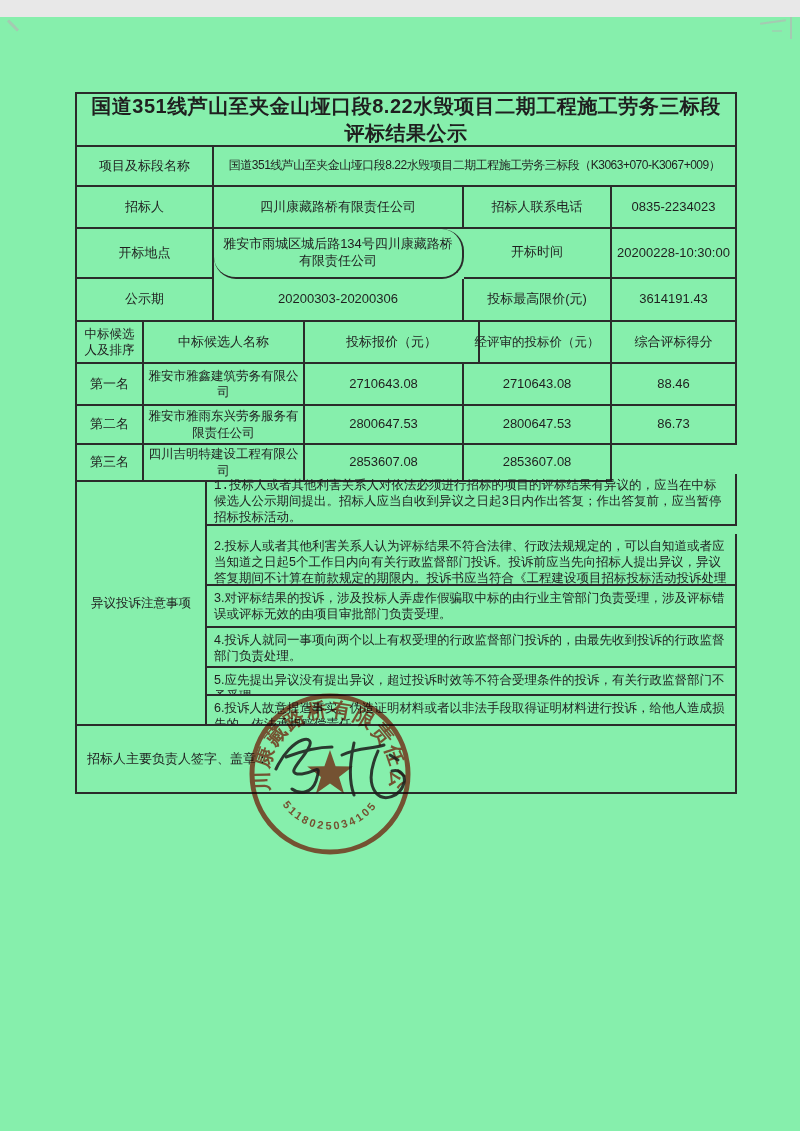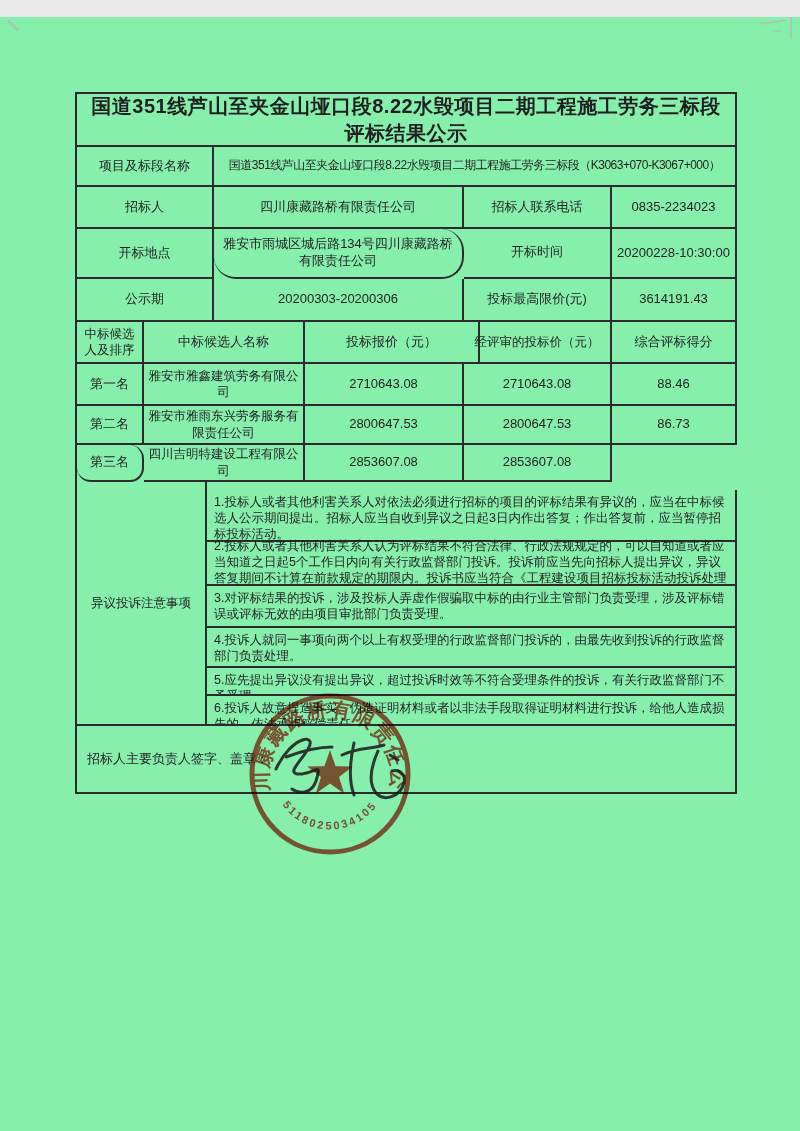--- a/index.html
+++ b/index.html
@@ -29,21 +29,21 @@
   <div class="artifact" style="left:772px;top:13px;width:10px;height:2px;opacity:.4;"></div>
 
   <div class="tbl">
 
     <div class="cell title" style="left:0;top:0;width:660px;height:53px;">
       <div>国道351线芦山至夹金山垭口段8.22水毁项目二期工程施工劳务三标段</div>
       <div>评标结果公示</div>
     </div>
 
     <div class="cell" style="left:0;top:53px;width:137px;height:40px;">项目及标段名称</div>
-    <div class="cell small" style="left:137px;top:53px;width:523px;height:40px;">国道351线芦山至夹金山垭口段8.22水毁项目二期工程施工劳务三标段（K3063+070-K3067+000）</div>
+    <div class="cell small" style="left:137px;top:53px;width:523px;height:40px;">国道351线芦山至夹金山垭口段8.22水毁项目二期工程施工劳务三标段（K3063+070-K3067+009）</div>
 
     <div class="cell" style="left:0;top:93px;width:137px;height:42px;">招标人</div>
     <div class="cell" style="left:137px;top:93px;width:250px;height:42px;">四川康藏路桥有限责任公司</div>
     <div class="cell" style="left:387px;top:93px;width:148px;height:42px;">招标人联系电话</div>
     <div class="cell" style="left:535px;top:93px;width:125px;height:42px;">0835-2234023</div>
 
     <div class="cell" style="left:0;top:135px;width:137px;height:50px;">开标地点</div>
     <div class="cell" style="left:137px;top:135px;width:250px;height:50px;border-radius:22px;">雅安市雨城区城后路134号四川康藏路桥有限责任公司</div>
     <div class="cell" style="left:387px;top:135px;width:148px;height:50px;font-family:Liberation Mono, monospace;">开标时间</div>
     <div class="cell" style="left:535px;top:135px;width:125px;height:50px;">20200228-10:30:00</div>
@@ -64,27 +64,27 @@
     <div class="cell" style="left:228px;top:270px;width:159px;height:42px;">2710643.08</div>
     <div class="cell" style="left:387px;top:270px;width:148px;height:42px;">2710643.08</div>
     <div class="cell" style="left:535px;top:270px;width:125px;height:42px;">88.46</div>
 
     <div class="cell" style="left:0;top:312px;width:67px;height:39px;">第二名</div>
     <div class="cell" style="left:67px;top:312px;width:161px;height:39px;font-size:12.5px;">雅安市雅雨东兴劳务服务有限责任公司</div>
     <div class="cell" style="left:228px;top:312px;width:159px;height:39px;">2800647.53</div>
     <div class="cell" style="left:387px;top:312px;width:148px;height:39px;">2800647.53</div>
     <div class="cell" style="left:535px;top:312px;width:125px;height:39px;">86.73</div>
 
-    <div class="cell" style="left:0;top:351px;width:67px;height:37px;border-radius:14px;">第三名</div>
+    <div class="cell" style="left:0;top:351px;width:67px;height:37px;">第三名</div>
     <div class="cell" style="left:67px;top:351px;width:161px;height:37px;font-size:12.5px;">四川吉明特建设工程有限公司</div>
     <div class="cell" style="left:228px;top:351px;width:159px;height:37px;">2853607.08</div>
     <div class="cell" style="left:387px;top:351px;width:148px;height:37px;">2853607.08</div>
 
     <div class="cell" style="left:0;top:388px;width:130px;height:244px;font-size:12.5px;">异议投诉注意事项</div>
-    <div class="cell item" style="left:130px;top:396px;width:530px;height:52px;">1.投标人或者其他利害关系人对依法必须进行招标的项目的评标结果有异议的，应当在中标候选人公示期间提出。招标人应当自收到异议之日起3日内作出答复；作出答复前，应当暂停招标投标活动。</div>
+    <div class="cell item" style="left:130px;top:380px;width:530px;height:52px;font-family:Liberation Mono, monospace;">1.投标人或者其他利害关系人对依法必须进行招标的项目的评标结果有异议的，应当在中标候选人公示期间提出。招标人应当自收到异议之日起3日内作出答复；作出答复前，应当暂停招标投标活动。</div>
     <div class="cell item" style="left:130px;top:440px;width:530px;height:52px;">2.投标人或者其他利害关系人认为评标结果不符合法律、行政法规规定的，可以自知道或者应当知道之日起5个工作日内向有关行政监督部门投诉。投诉前应当先向招标人提出异议，异议答复期间不计算在前款规定的期限内。投诉书应当符合《工程建设项目招标投标活动投诉处理办法》规定。</div>
     <div class="cell item" style="left:130px;top:492px;width:530px;height:42px;">3.对评标结果的投诉，涉及投标人弄虚作假骗取中标的由行业主管部门负责受理，涉及评标错误或评标无效的由项目审批部门负责受理。</div>
     <div class="cell item" style="left:130px;top:534px;width:530px;height:40px;">4.投诉人就同一事项向两个以上有权受理的行政监督部门投诉的，由最先收到投诉的行政监督部门负责处理。</div>
     <div class="cell item" style="left:130px;top:574px;width:530px;height:28px;">5.应先提出异议没有提出异议，超过投诉时效等不符合受理条件的投诉，有关行政监督部门不予受理。</div>
     <div class="cell item" style="left:130px;top:602px;width:530px;height:30px;">6.投诉人故意捏造事实、伪造证明材料或者以非法手段取得证明材料进行投诉，给他人造成损失的，依法承担赔偿责任。</div>
 
     <div class="cell sigrow" style="left:0;top:632px;width:660px;height:68px;">
       <span>招标人主要负责人签字、盖章：</span>
     </div>
   </div>

